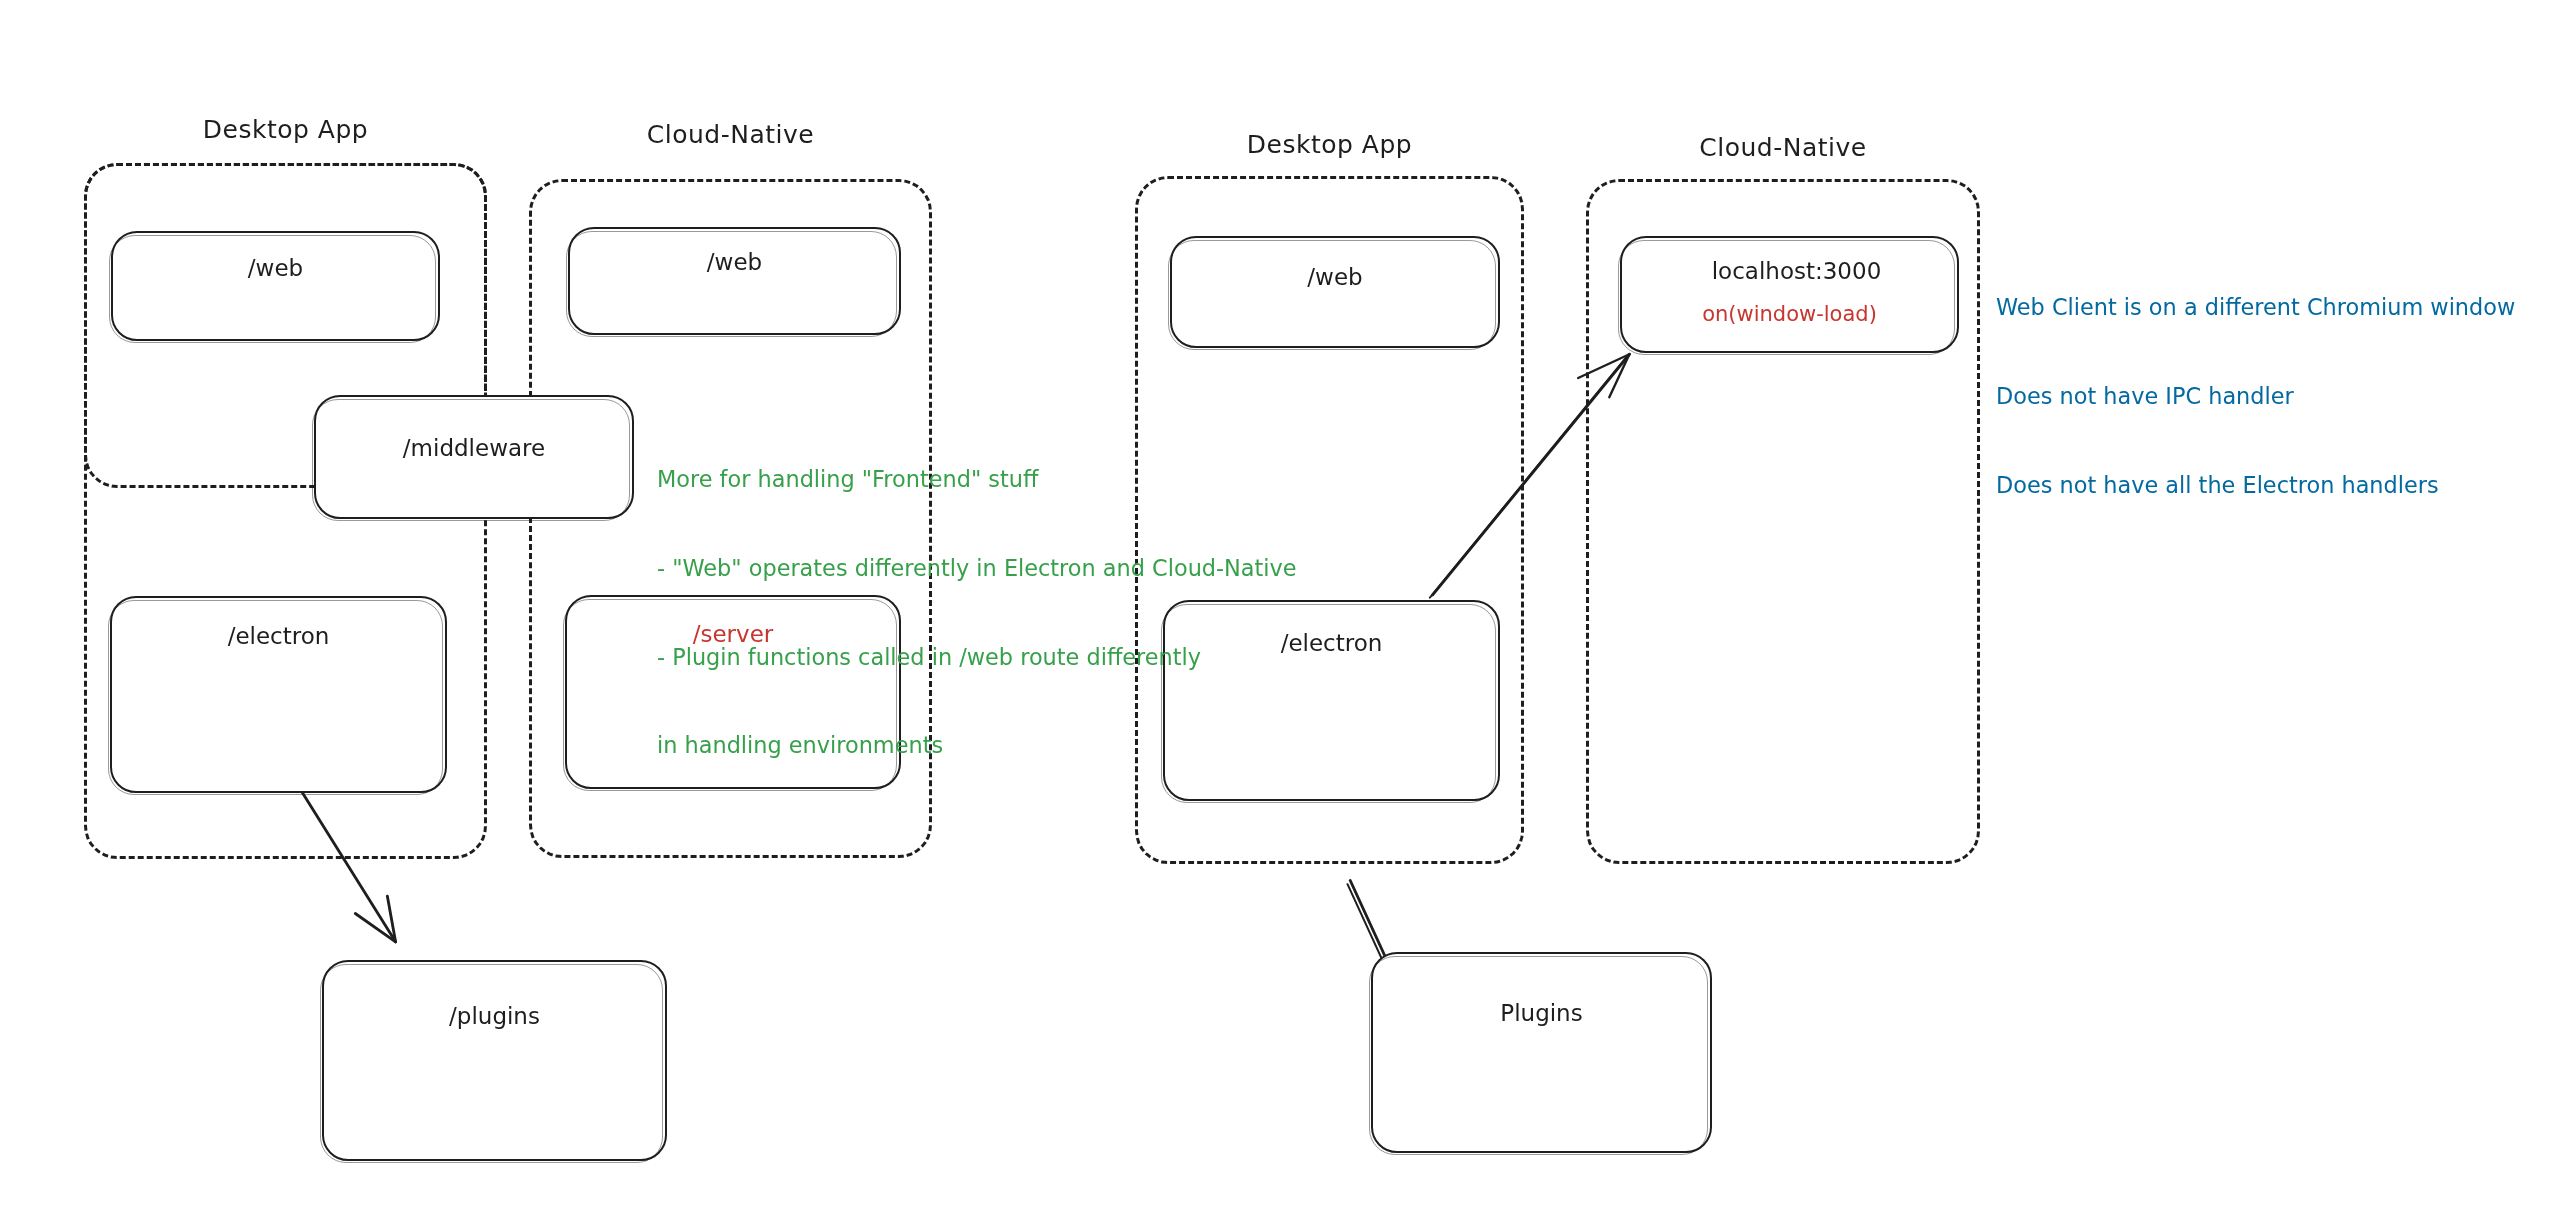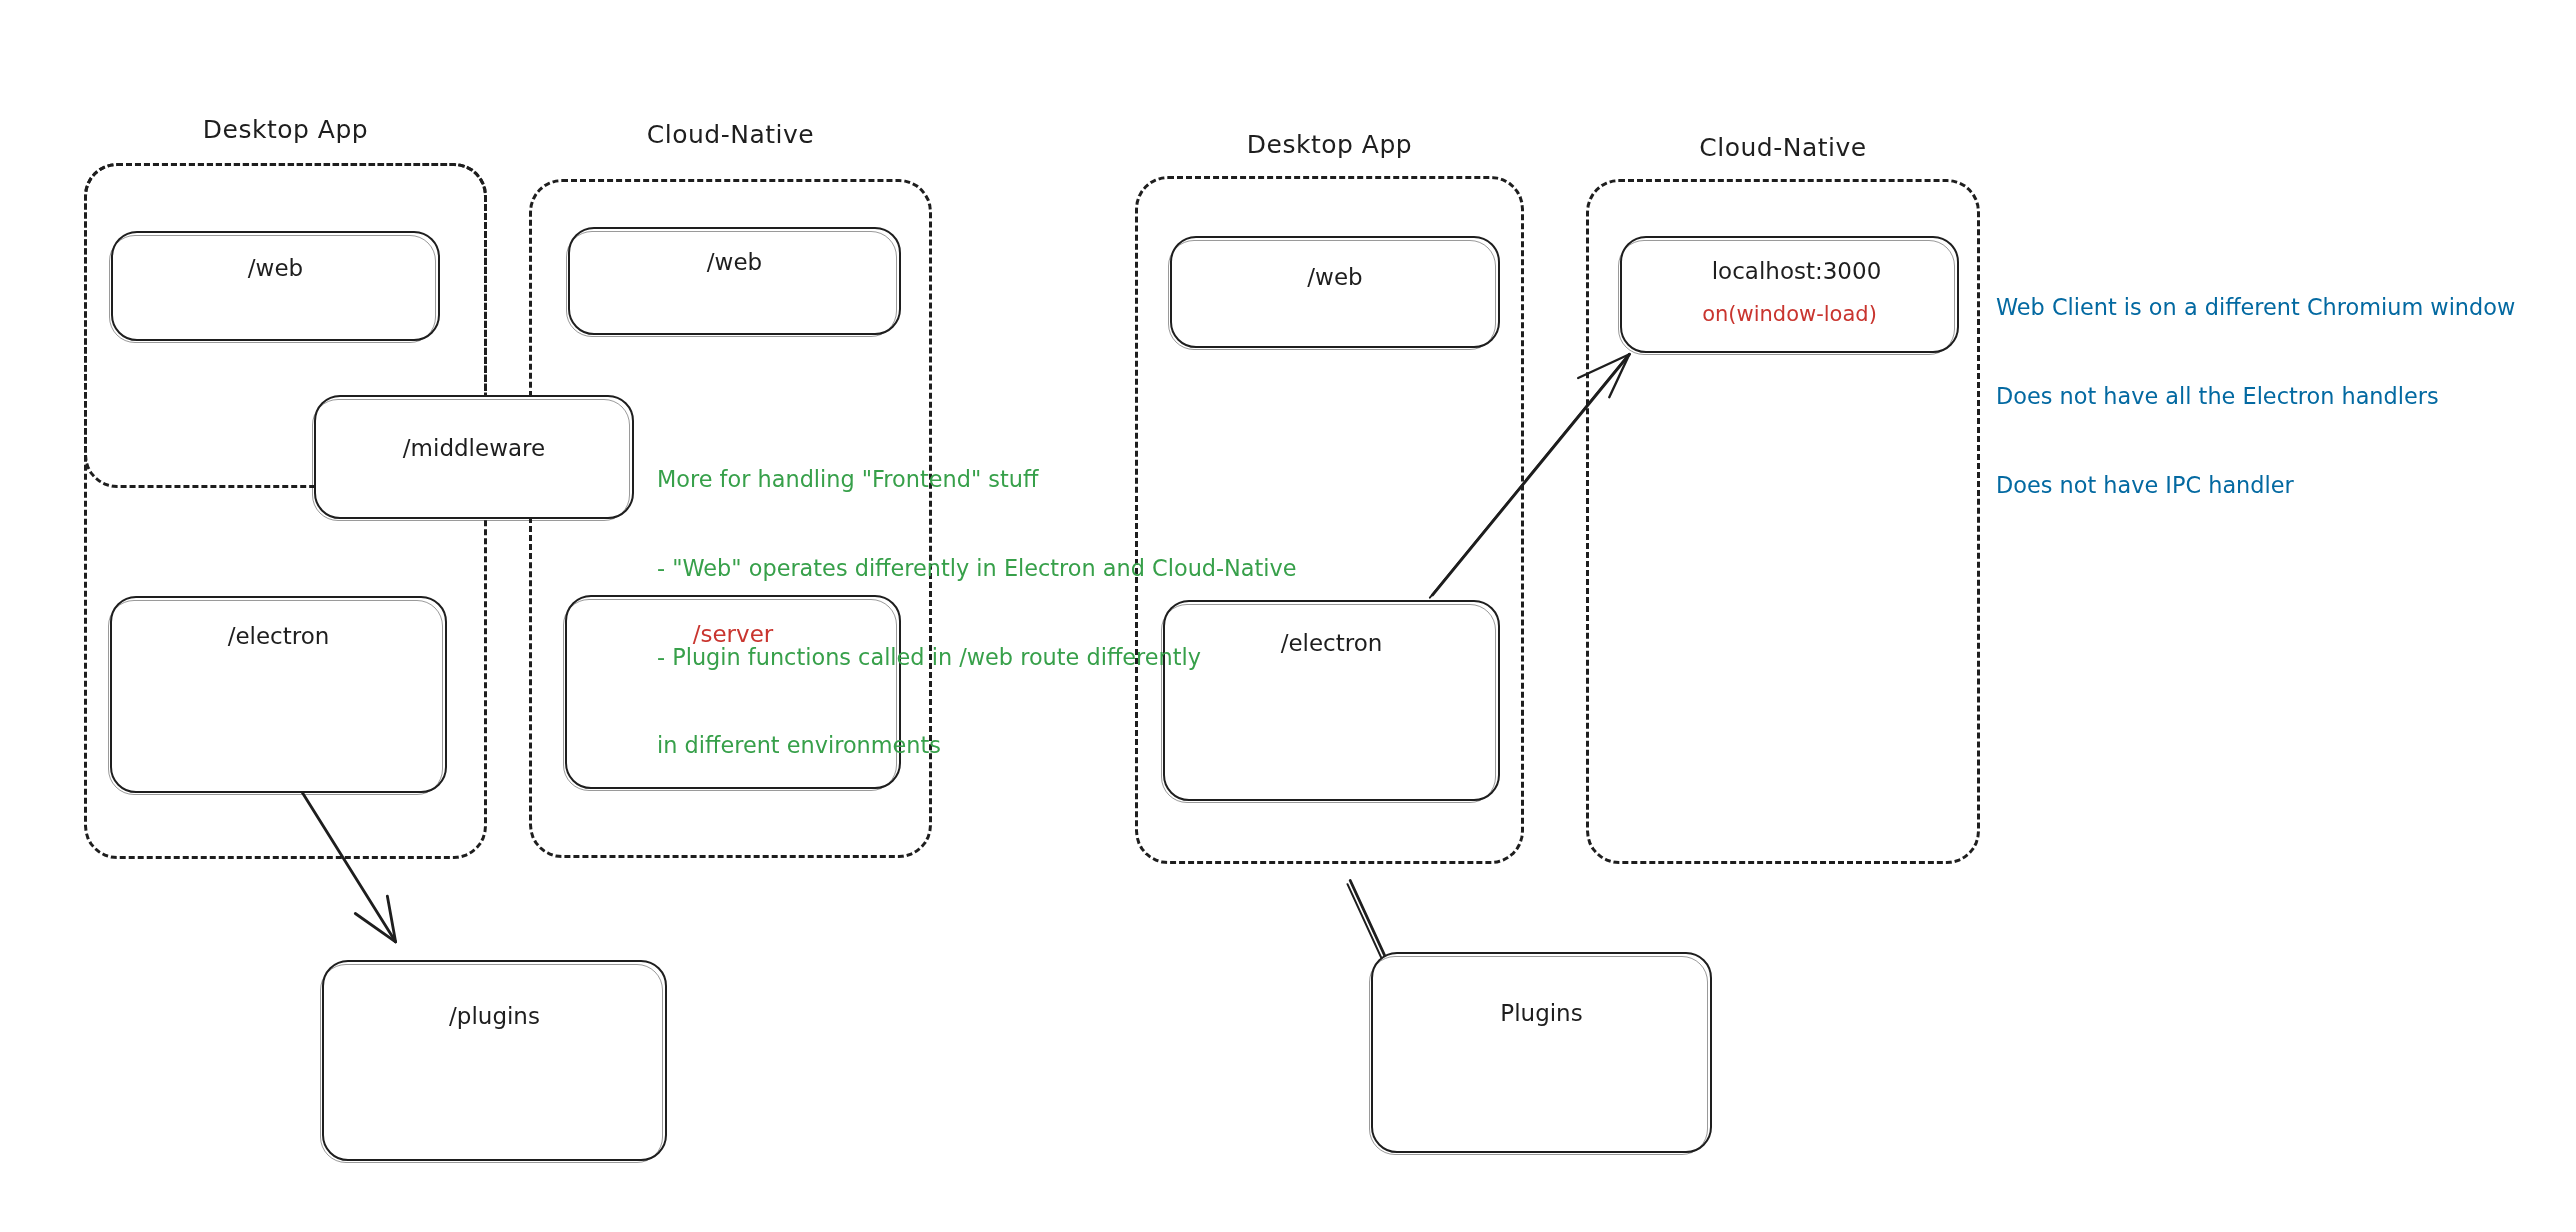--- a/index.html
+++ b/index.html
@@ -183,23 +183,23 @@
   </div>
 
   <div class="node" style="left:1371px; top:952px; width:341px; height:201px;">
     <span class="node-label" style="top:46px;">Plugins</span>
   </div>
 
   <div class="note green" style="left:657px; top:406px;">
     <div>More for handling "Frontend" stuff</div>
     <div>- "Web" operates differently in Electron and Cloud-Native</div>
     <div>- Plugin functions called in /web route differently</div>
-    <div>in different environments</div>
+    <div>in handling environments</div>
   </div>
 
   <div class="note red" style="left:1996px; top:234px;">
     <div>Web Client is on a different Chromium window</div>
+    <div>Does not have IPC handler</div>
     <div>Does not have all the Electron handlers</div>
-    <div>Does not have IPC handler</div>
   </div>
 
 </div>
 
 
 </body></html>

